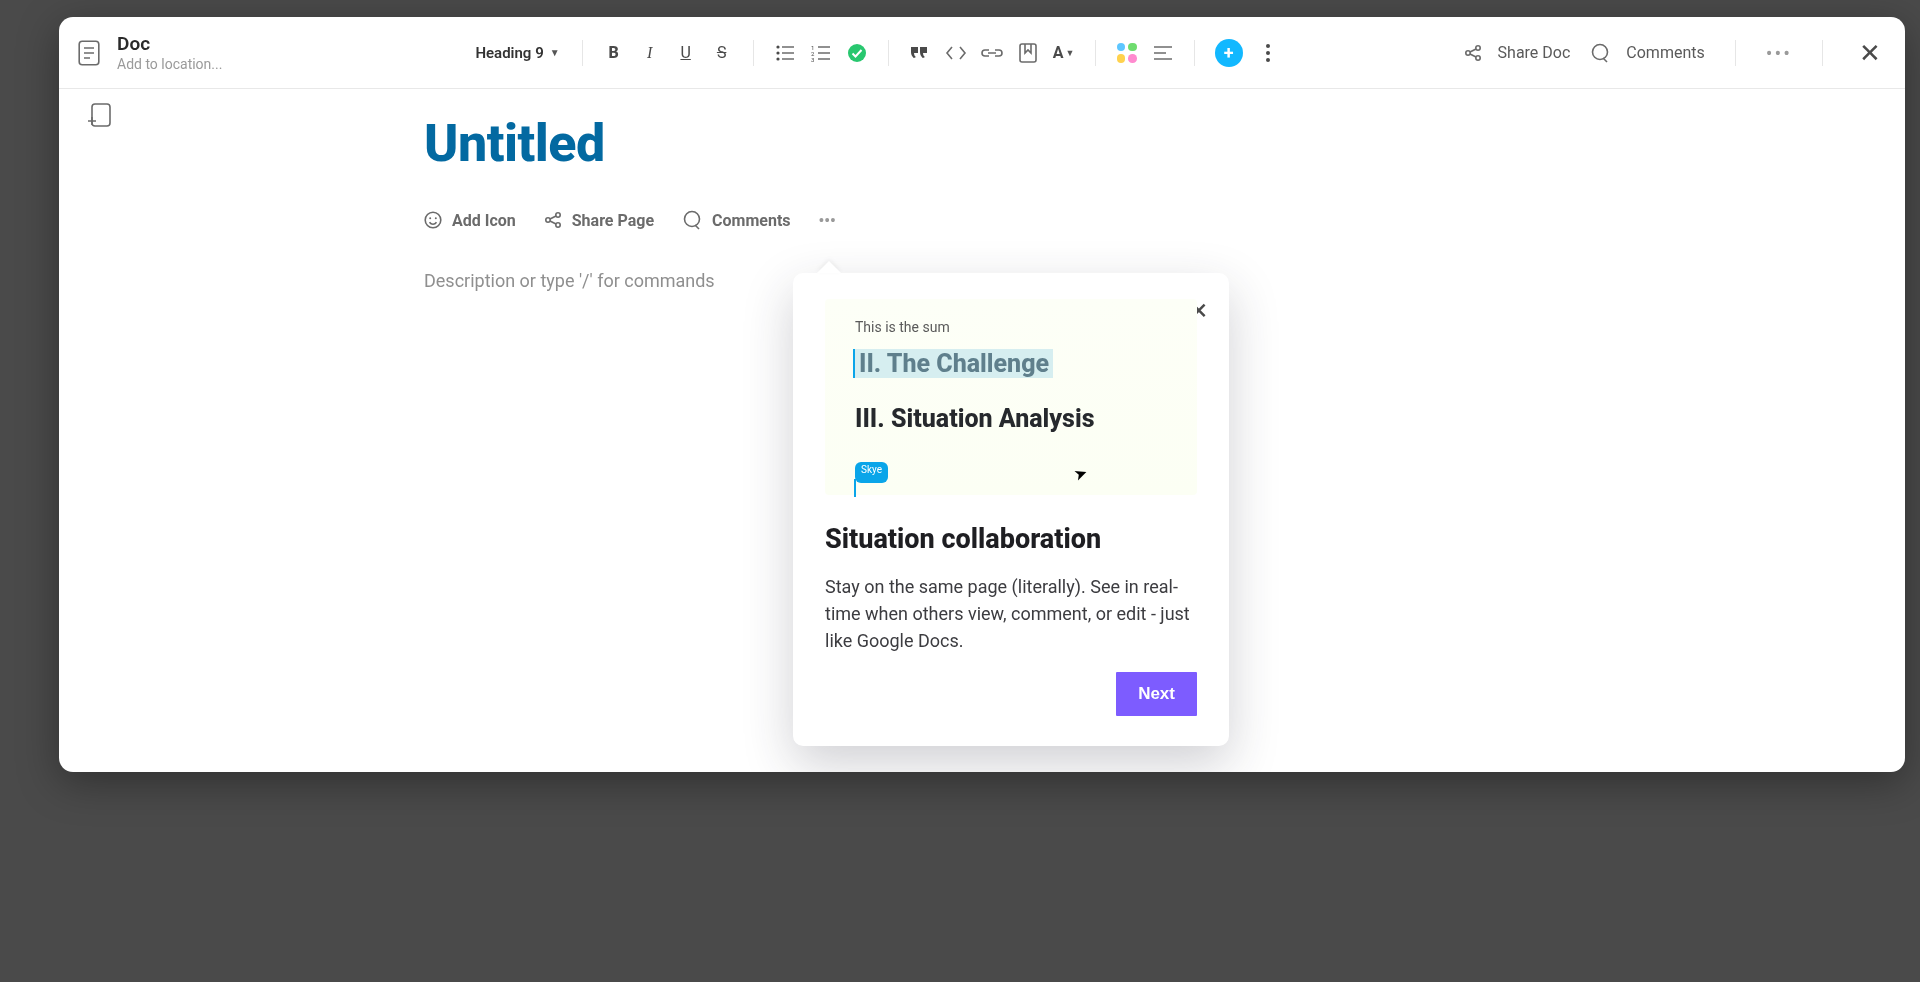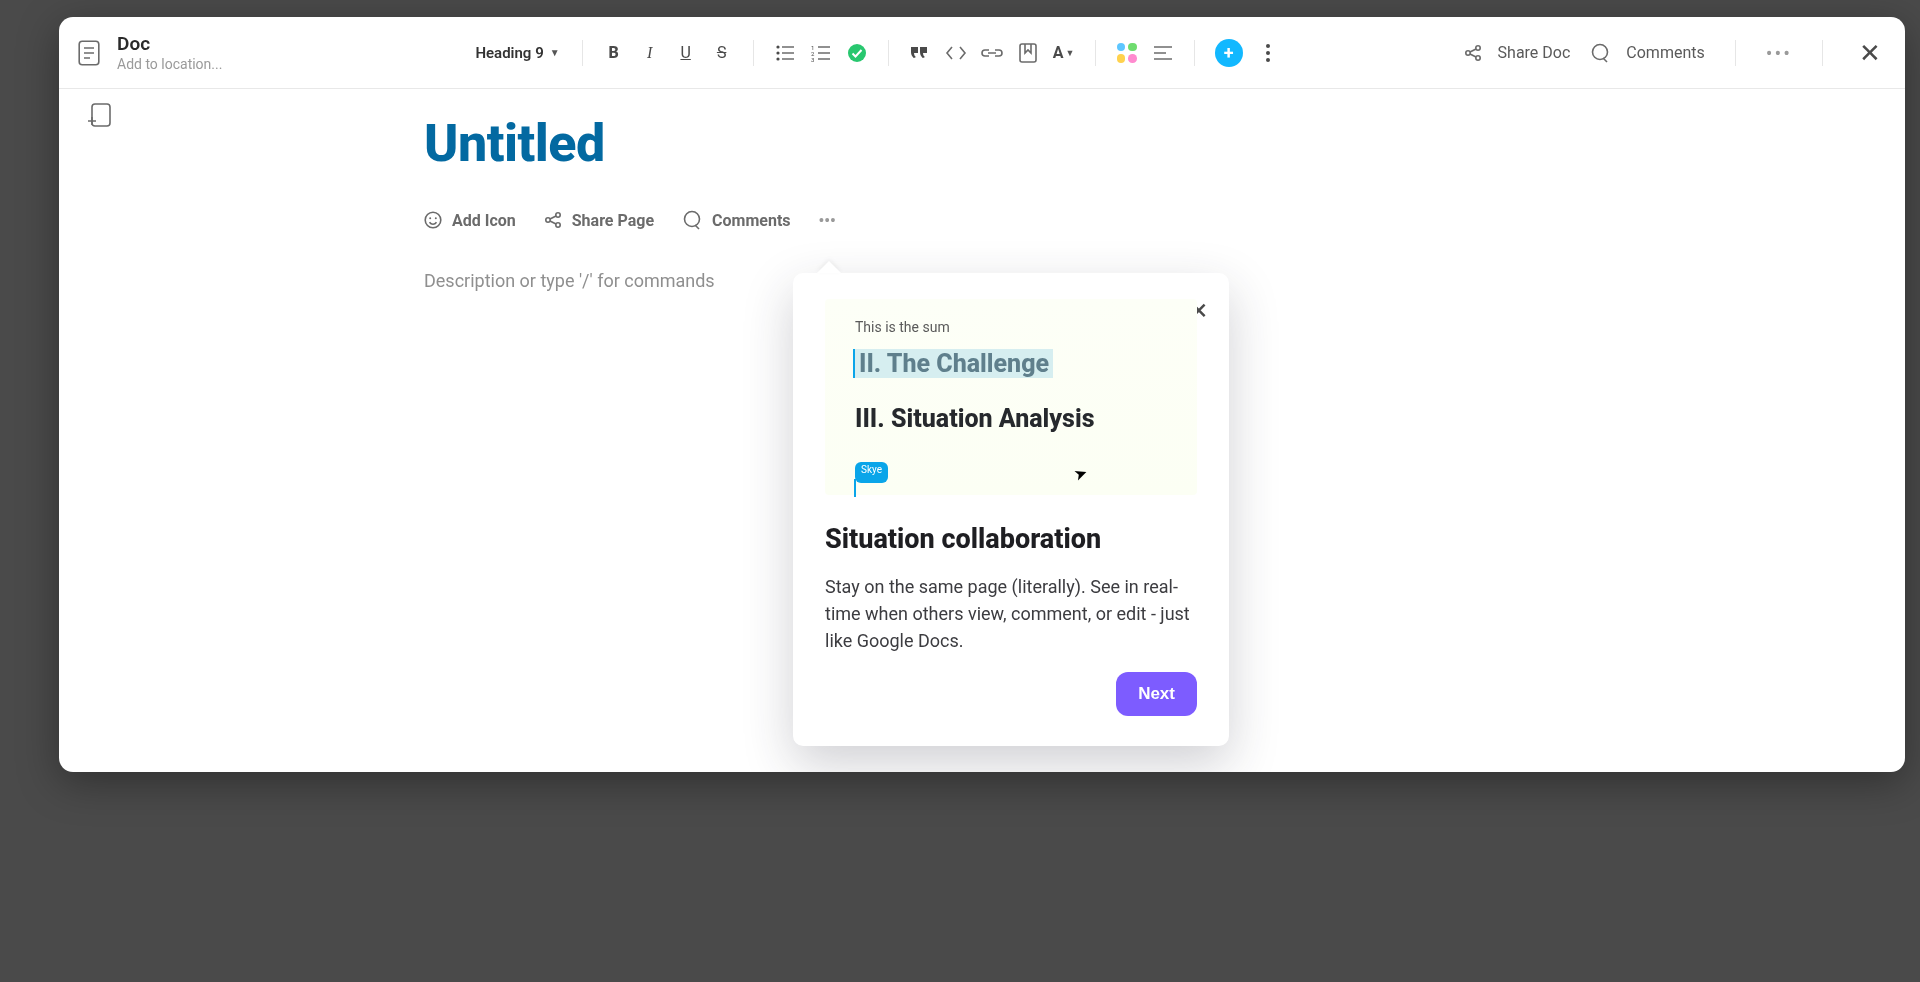--- a/index.html
+++ b/index.html
@@ -156,21 +156,21 @@
     font-size:18px; color:#3c3c40; line-height:1.5; margin:18px 32px 0 32px;
   }
   .popover .learn-row { text-align:center; margin-top:14px;}
   .popover .learn-more {
     color:#17b6ff; font-size:18px; font-weight:700;
     border-bottom:2px dotted #9edfff; padding-bottom:2px; cursor:pointer;
   }
   .popover .next-row { display:flex; justify-content:flex-end; padding:18px 32px 0 32px;}
   .popover .next-btn {
     background:#7d5cff; color:#fff; font-weight:700; font-size:17px;
-    border:none; border-radius:12px; padding:12px 22px; cursor:pointer;
+    border:none; border-radius:1px; padding:12px 22px; cursor:pointer;
   }
 
   svg { display:block; }
 </style>
 </head>
 <body>
 
 <div class="bg-app"></div>
 
 <div class="doc-window full">

